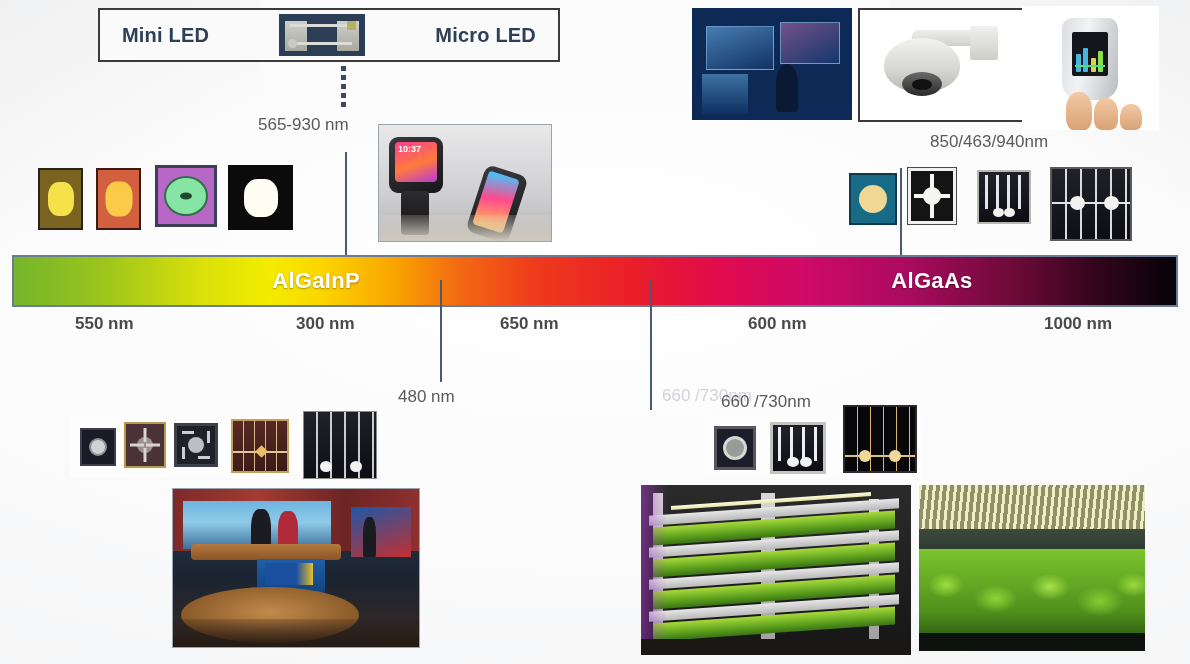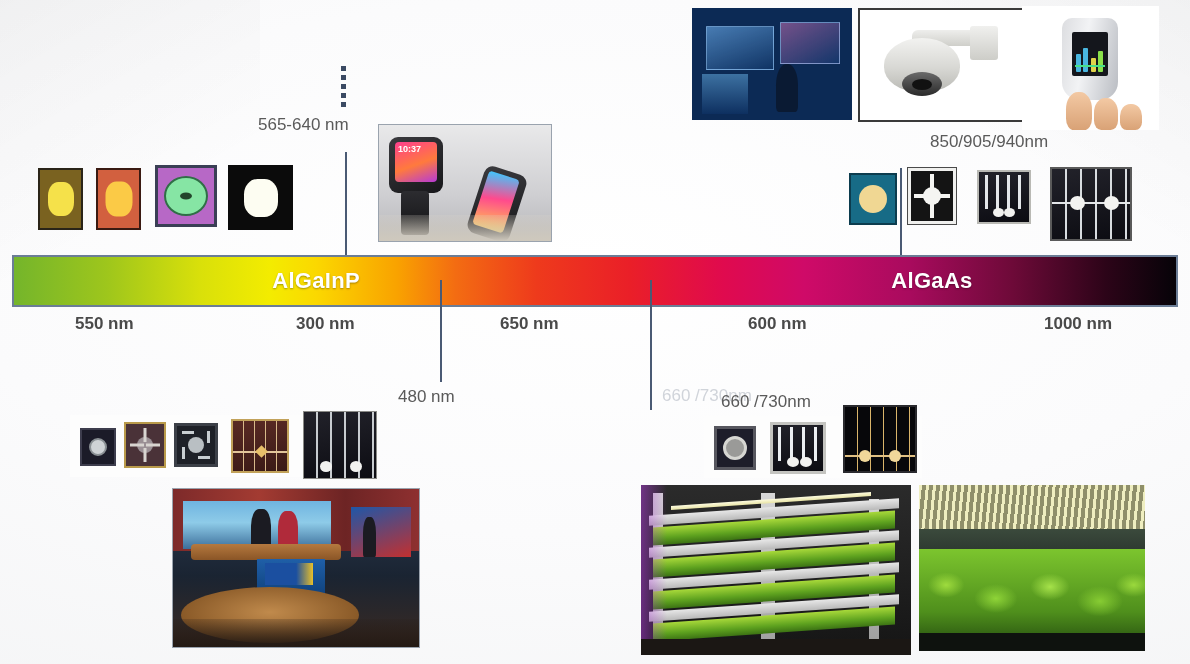--- a/index.html
+++ b/index.html
@@ -159,23 +159,35 @@
   .padwhite{position:absolute;background:#f2f2f0;border-radius:50%;}
   .ghost{position:absolute;color:#c9cdd4;font-size:17px;white-space:nowrap;opacity:.85;}
 </style>
 </head>
 <body>
 
 <div id="stage">
   <div class="vig-tl"></div>
   <div class="vig-tr"></div>
 
+  <div id="ledbox">
+    <span class="lbl">Mini LED</span>
+    <span class="chipart">
+      <span class="pad padL"></span>
+        <span class="pad padR"></span>
+      <span class="wireT"></span>
+        <span class="wireB"></span>
+      <span class="dotL"></span>
+        <span class="dotR"></span>
+    </span>
+    <span class="lbl">Micro LED</span>
+  </div>
   <div id="dotline"></div>
 
-  <div class="nmlabel" style="left:258px;top:115px;">565-640 nm</div>
+  <div class="nmlabel" style="left:258px;top:115px;">565-930 nm</div>
   <div class="vline" style="left:345px;top:152px;height:105px;"></div>
 
   <div class="die" style="left:38px;top:168px;width:45px;height:62px;background:#7a6220;border:2px solid #2a2418;">
     <span class="blob" style="width:26px;height:34px;background:#f5e14a;"></span>
   </div>
   <div class="die" style="left:96px;top:168px;width:45px;height:62px;background:#d2603f;border:2px solid #3a1a12;">
     <span class="blob" style="width:27px;height:35px;background:#fbca46;"></span>
   </div>
   <div class="die" style="left:155px;top:165px;width:62px;height:62px;background:#b768c6;border:3px solid #3a3f55;">
     <span class="blob" style="width:40px;height:36px;border-radius:50%;background:#86e5a4;border:2px solid #2f6f46;"></span>
@@ -217,21 +229,21 @@
       <span class="ox-bar" style="left:11px;width:5px;height:24px;background:#49b6e0;"></span>
       <span class="ox-bar" style="left:19px;width:5px;height:14px;background:#e0d24a;"></span>
       <span class="ox-bar" style="left:26px;width:5px;height:21px;background:#8ae04a;"></span>
       <span class="ox-wave" style="left:3px;bottom:9px;width:30px;"></span>
     </span>
     <span class="ox-finger" style="left:44px;top:86px;width:26px;height:38px;"></span>
     <span class="ox-finger" style="left:72px;top:92px;width:24px;height:32px;"></span>
     <span class="ox-finger" style="left:98px;top:98px;width:22px;height:26px;"></span>
   </div>
 
-  <div class="nmlabel" style="left:930px;top:132px;">850/905/940nm</div>
+  <div class="nmlabel" style="left:930px;top:132px;">850/463/940nm</div>
   <div class="vline" style="left:900px;top:168px;height:89px;"></div>
 
   <div class="tile" style="left:849px;top:173px;width:48px;height:52px;background:#176b86;border:2px solid #0c3c4e;">
     <span style="position:absolute;left:50%;top:50%;transform:translate(-50%,-50%);width:28px;height:28px;border-radius:50%;background:#f0d793;"></span>
   </div>
   <div class="tile" style="left:908px;top:168px;width:48px;height:56px;background:#141414;border:3px solid #f0f0ee;outline:1px solid #4a4a4a;">
     <span style="position:absolute;left:50%;top:50%;transform:translate(-50%,-50%);width:18px;height:18px;border-radius:50%;background:#f5f5f2;"></span>
     <span style="position:absolute;left:50%;top:3px;transform:translateX(-50%);width:4px;height:16px;background:#f5f5f2;"></span>
     <span style="position:absolute;left:50%;bottom:3px;transform:translateX(-50%);width:4px;height:16px;background:#f5f5f2;"></span>
     <span style="position:absolute;top:50%;left:3px;transform:translateY(-50%);width:16px;height:4px;background:#f5f5f2;"></span>

